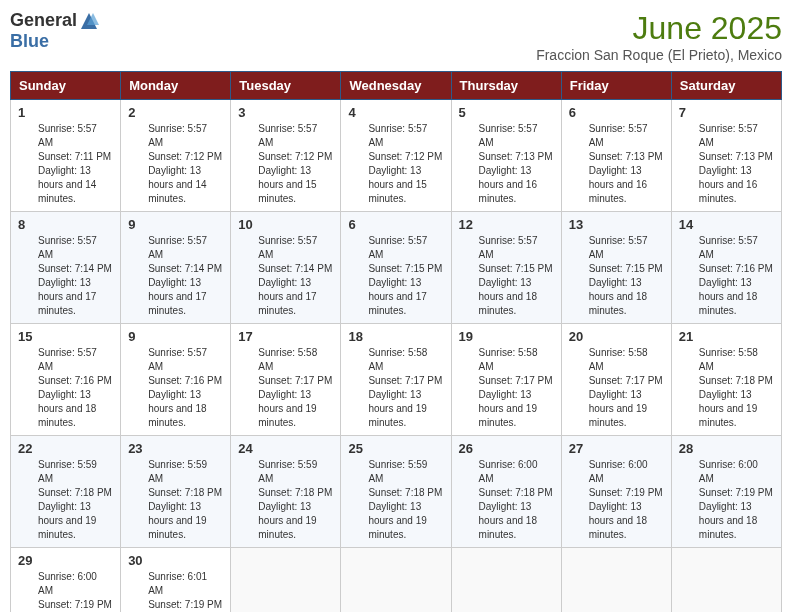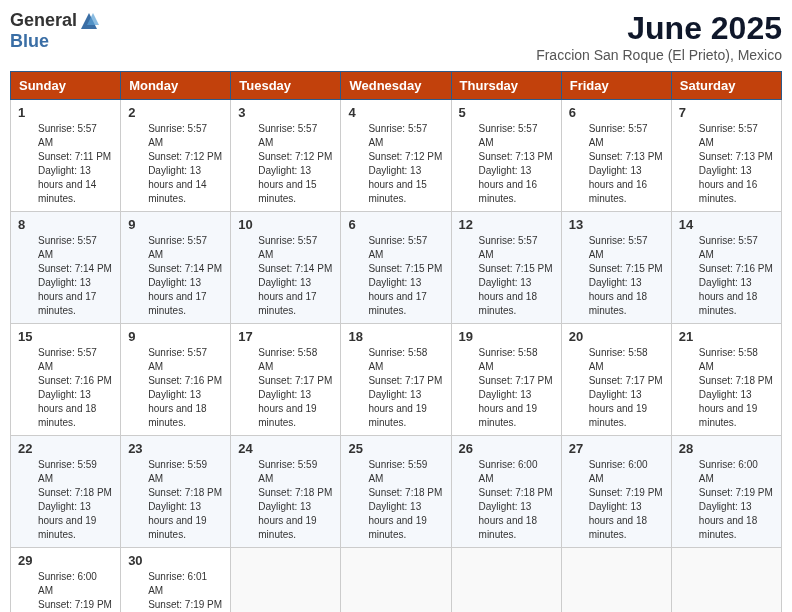--- a/index.html
+++ b/index.html
@@ -39,34 +39,34 @@
     .logo-icon {
       width: 20px;
       height: 20px;
       margin-left: 2px;
     }
     .title-section {
       text-align: right;
     }
     .calendar-title {
       font-size: 32px;
-      font-weight: bold;
-      color: #0f172a;
+      font-weight: normal;
+      color: #4d7c0f;
     }
     .calendar-subtitle {
       font-size: 14px;
       color: #555;
     }
     .calendar-table {
       width: 100%;
       border-collapse: collapse;
       border: 1px solid #ccc;
     }
     .calendar-table th {
-      background-color: #c2410c;
+      background-color: #7f1d1d;
       color: white;
       text-align: left;
       padding: 6px 8px;
       font-size: 13px;
       font-weight: bold;
       border: 1px solid #2d5a8a;
     }
     .calendar-table td {
       vertical-align: top;
       padding: 5px 7px;

